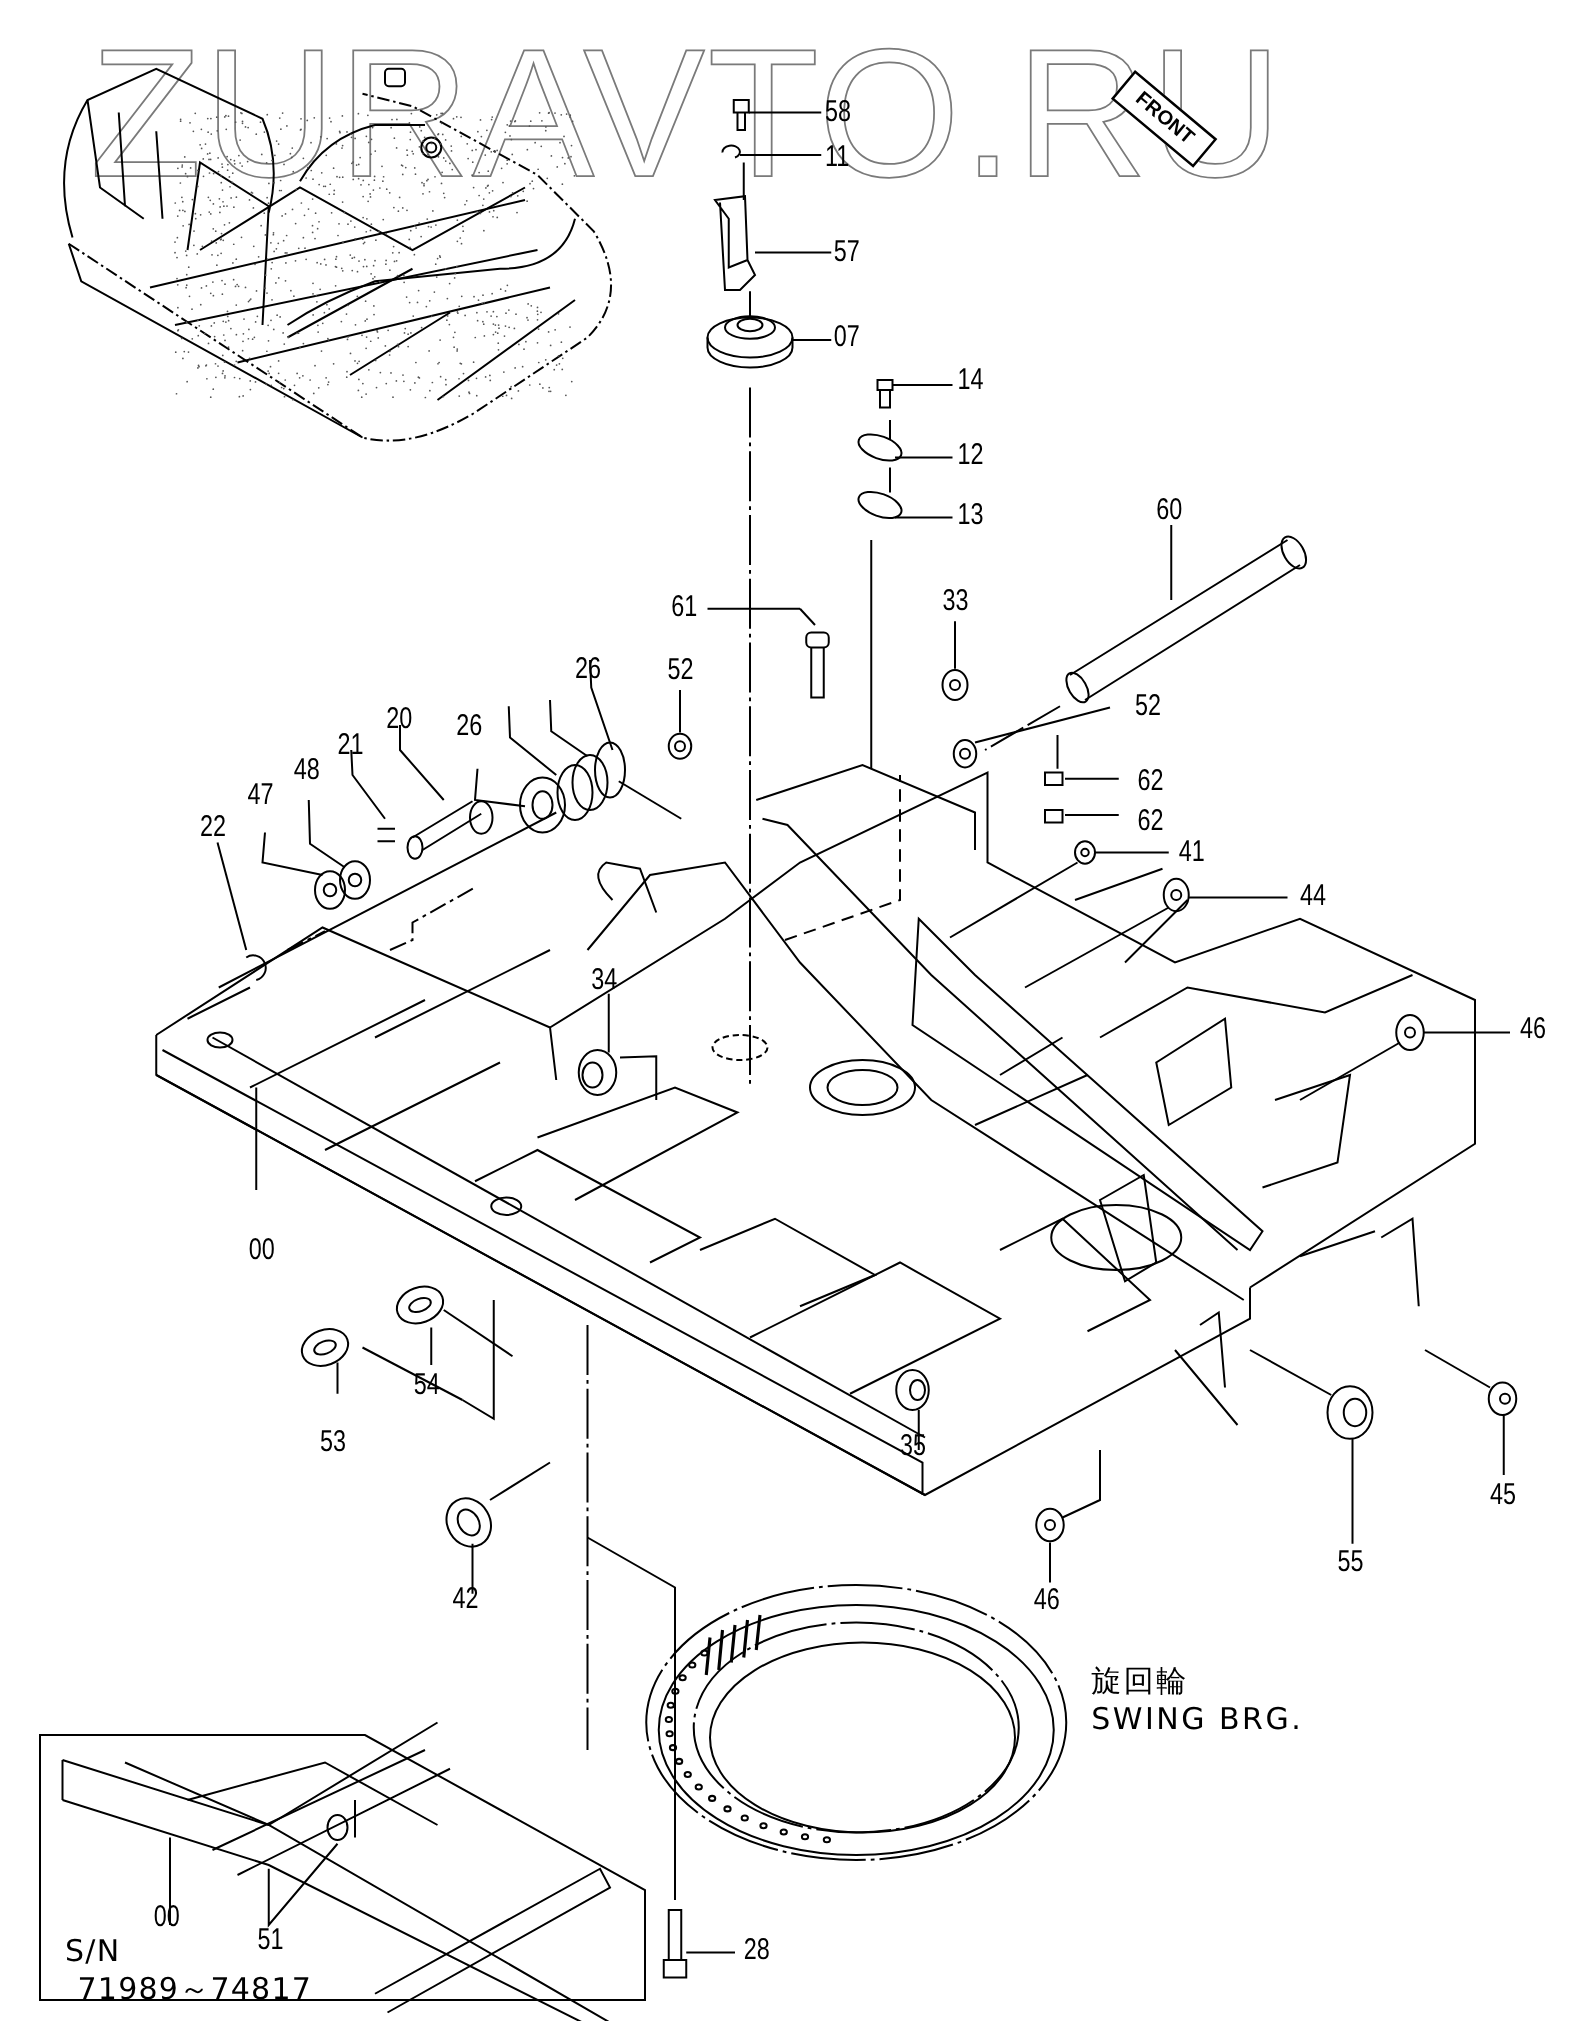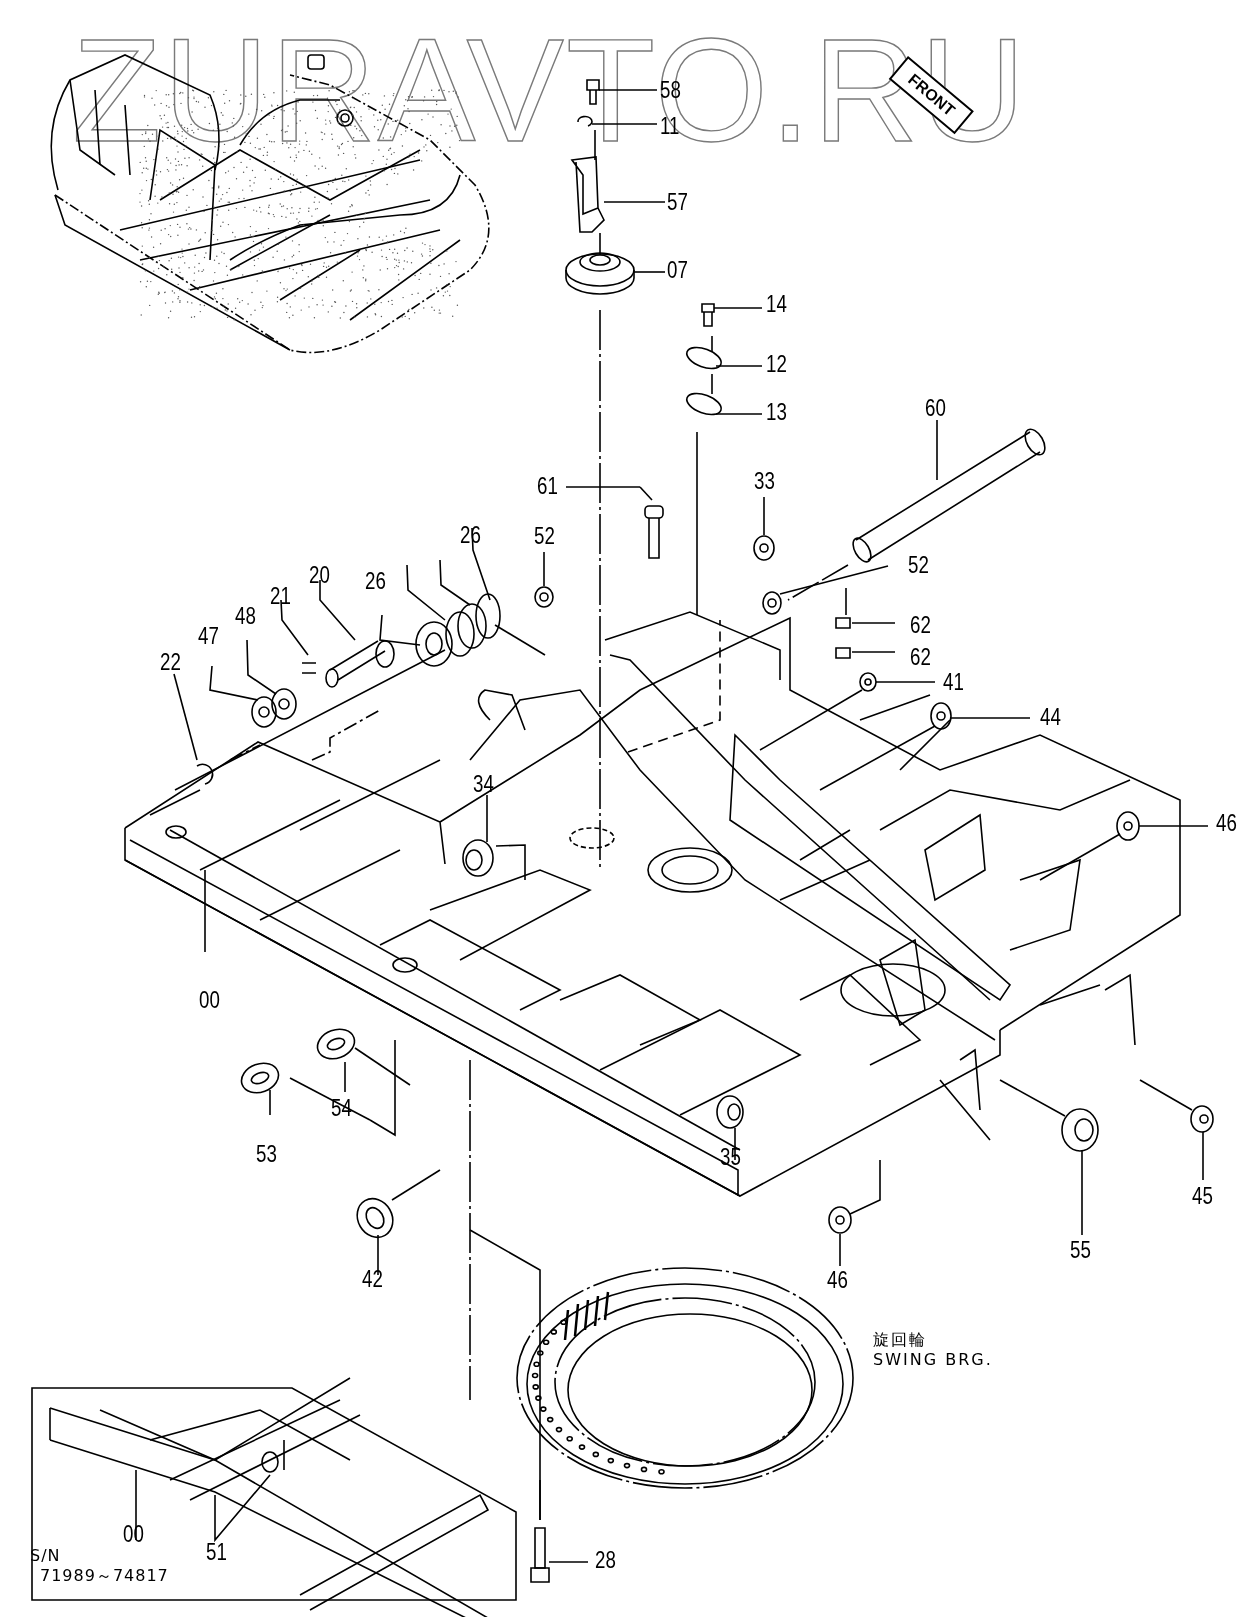--- a/index.html
+++ b/index.html
@@ -5,21 +5,21 @@
   html, body { margin: 0; padding: 0; background: #ffffff; }
   body { width: 1257px; height: 1617px; position: relative; overflow: hidden;
          font-family: "Liberation Sans", sans-serif; color: #000; }
   #stage { position: absolute; left: 0; top: 0; width: 1257px; height: 1617px; }
   .watermark { position: absolute; left: 72px; top: 18px; font-family: "Liberation Sans", sans-serif;
                font-size: 146px; letter-spacing: 2px; color: transparent;
                -webkit-text-stroke: 1.4px #7a7a7a; line-height: 1; white-space: nowrap; }
   .callout { position: absolute; font-family: "Liberation Sans Narrow", "Liberation Sans", sans-serif;
              font-size: 24px; line-height: 1; transform: scaleX(0.78); transform-origin: left top;
              white-space: nowrap; }
-  .note { position: absolute; font-family: "DejaVu Sans", sans-serif; font-size: 16px; line-height: 1.25;
+  .note { position: absolute; font-family: "DejaVu Sans", sans-serif; font-size: 24px; line-height: 1.25;
           letter-spacing: 2px; white-space: nowrap; }
   .front-tag { position: absolute; left: 908px; top: 56px; width: 82px; height: 26px;
                border: 2px solid #000; background: #fff; transform: rotate(40deg);
                transform-origin: left top; font-weight: bold; font-size: 16px; text-align: center;
                line-height: 26px; }
   svg line, svg path, svg ellipse, svg circle, svg rect, svg polyline, svg polygon {
       vector-effect: non-scaling-stroke; }
 </style>
 </head>
 <body>
@@ -1148,17 +1148,17 @@
   <div class="callout" style="left:1070px;top:1238px">55</div>
   <div class="callout" style="left:1192px;top:1184px">45</div>
   <div class="callout" style="left:206px;top:1540px">51</div>
   <div class="callout" style="left:595px;top:1548px">28</div>
 
   <div class="note" style="left:873px;top:1330px">
     <div>旋回輪</div>
     <div>SWING BRG.</div>
   </div>
 
-  <div class="note" style="left:30px;top:1546px;letter-spacing:1px">
+  <div class="note" style="left:52px;top:1546px;letter-spacing:1px">
     <div>S/N</div>
     <div style="padding-left:10px">71989～74817</div>
   </div>
 </div>
 
 </body></html>

